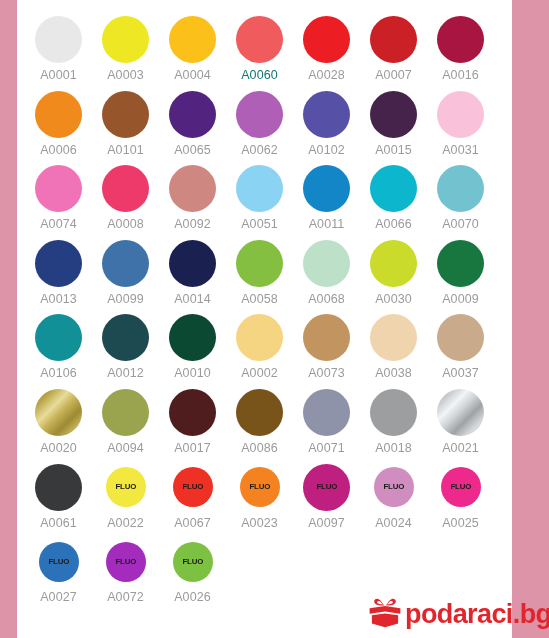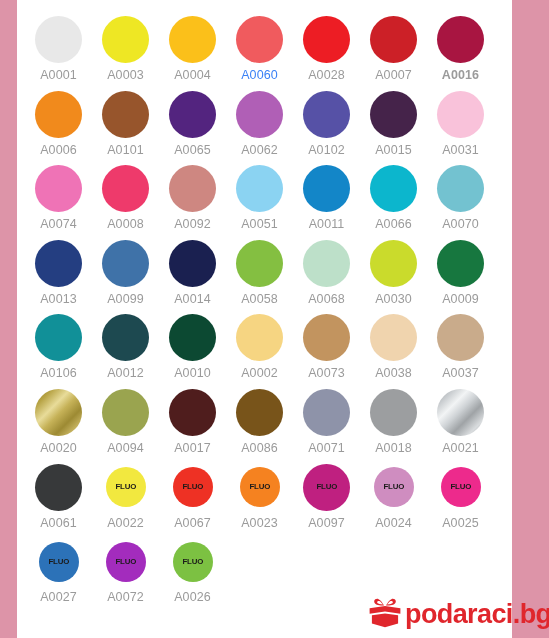--- a/index.html
+++ b/index.html
@@ -154,39 +154,39 @@
       <div class="cell">
         <div class="disc-wrap">
           <div class="disc" title="A0004" style="background: rgb(251, 192, 26);"></div>
         </div>
         <div class="code" style="color: rgb(155, 155, 155);">A0004</div>
       </div>
       <div class="cell">
         <div class="disc-wrap">
           <div class="disc" title="A0060" style="background: rgb(240, 91, 94);"></div>
         </div>
-        <div class="code" style="color: #3b82f6;">A0060</div>
+        <div class="code" style="color: #0f766e;">A0060</div>
       </div>
       <div class="cell">
         <div class="disc-wrap">
           <div class="disc" title="A0028" style="background: rgb(237, 29, 36);"></div>
         </div>
         <div class="code" style="color: rgb(155, 155, 155);">A0028</div>
       </div>
       <div class="cell">
         <div class="disc-wrap">
           <div class="disc" title="A0007" style="background: rgb(204, 32, 39);"></div>
         </div>
         <div class="code" style="color: rgb(155, 155, 155);">A0007</div>
       </div>
       <div class="cell">
         <div class="disc-wrap">
           <div class="disc" title="A0016" style="background: rgb(168, 21, 65);"></div>
         </div>
-        <div class="code" style="color: rgb(155, 155, 155); font-weight: bold;">A0016</div>
+        <div class="code" style="color: rgb(155, 155, 155);">A0016</div>
       </div>
       <div class="cell">
         <div class="disc-wrap">
           <div class="disc" title="A0006" style="background: rgb(241, 138, 28);"></div>
         </div>
         <div class="code" style="color: rgb(155, 155, 155);">A0006</div>
       </div>
       <div class="cell">
         <div class="disc-wrap">
           <div class="disc" title="A0101" style="background: rgb(151, 85, 44);"></div>

